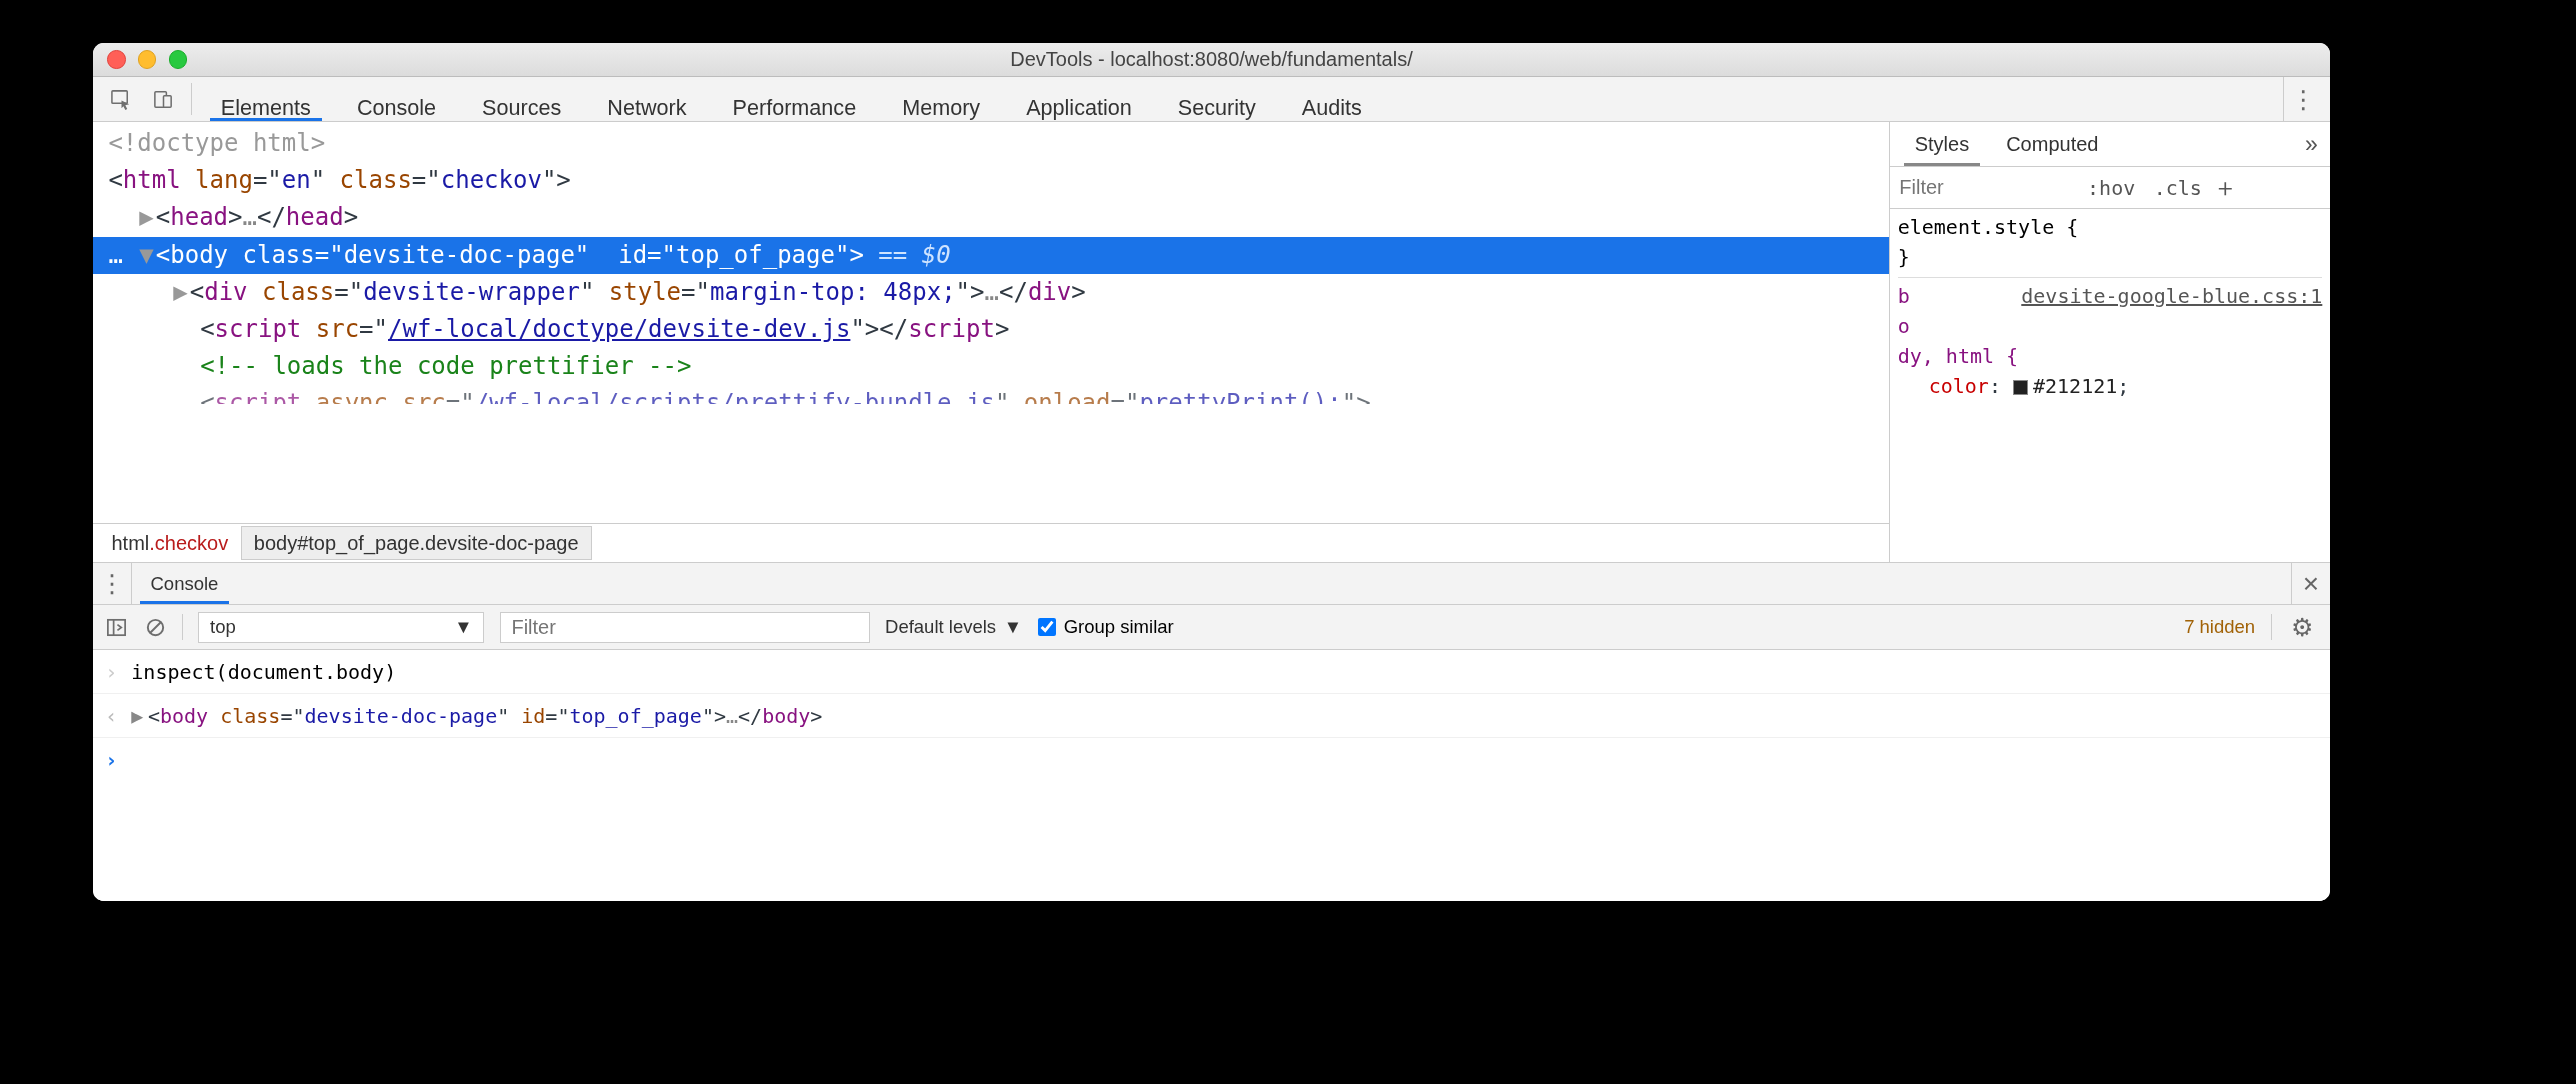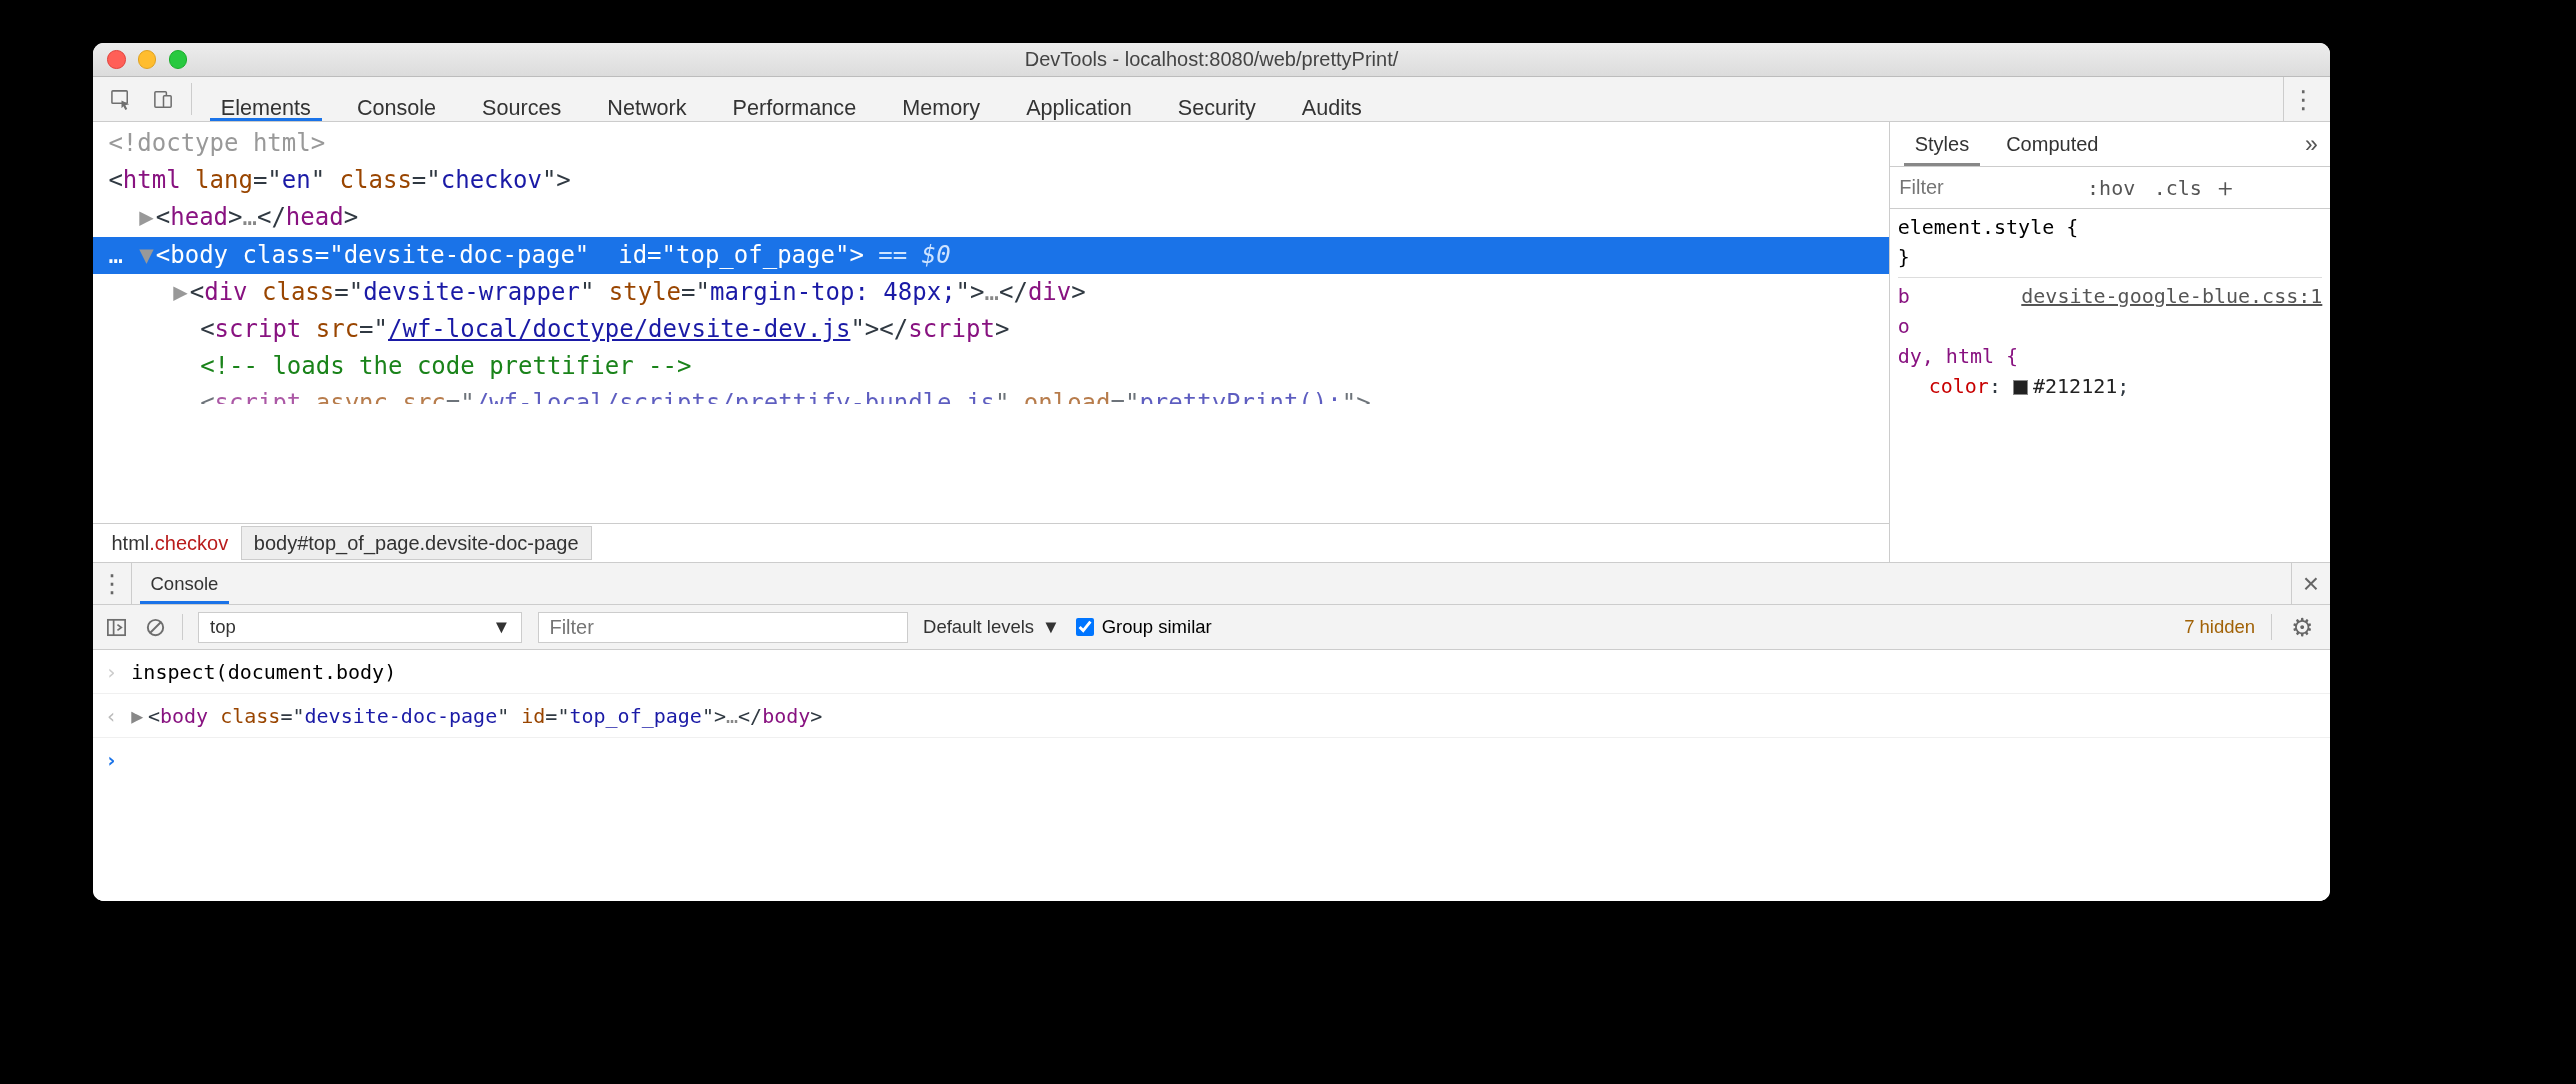--- a/index.html
+++ b/index.html
@@ -282,21 +282,21 @@
     display:flex;
     align-items:center;
     gap:15.4px;
     padding: 0 12.3px;
     background:#f3f3f3;
   }
   .console-toolbar .icon { color:#6e6e6e; display:flex; align-items:center; justify-content:center; }
   .console-toolbar .icon svg { width:23px; height:23px; }
   .sep2 { width:0.8px; height:26px; background:#ccc;}
   .ctx {
-    width:324px;
+    width:286px;
     height:31px;
     border:0.8px solid #ccc;
     background:#fff;
     display:flex;
     align-items:center;
     justify-content:space-between;
     padding: 0 10.8px;
     color:#333;
   }
   .filter-input {
@@ -350,21 +350,21 @@
 <body>
 
 <div class="window">
 
   <div class="titlebar">
     <div class="traffic">
       <div class="dot red"></div>
       <div class="dot yellow"></div>
       <div class="dot green"></div>
     </div>
-    <div class="title">DevTools - localhost:8080/web/prettyPrint/</div>
+    <div class="title">DevTools - localhost:8080/web/fundamentals/</div>
   </div>
 
   <div class="tabstrip">
     <div class="tool-icon">
       <svg viewBox="0 0 24 24" fill="none" stroke="currentColor" stroke-width="1.6">
         <rect x="2" y="3" width="16" height="13" rx="1"></rect>
         <path d="M12 13 L20 17 L16 18 L18 22 L16 23 L14 19 L12 21 Z" fill="currentColor" stroke="none"></path>
       </svg>
     </div>
     <div class="tool-icon">

